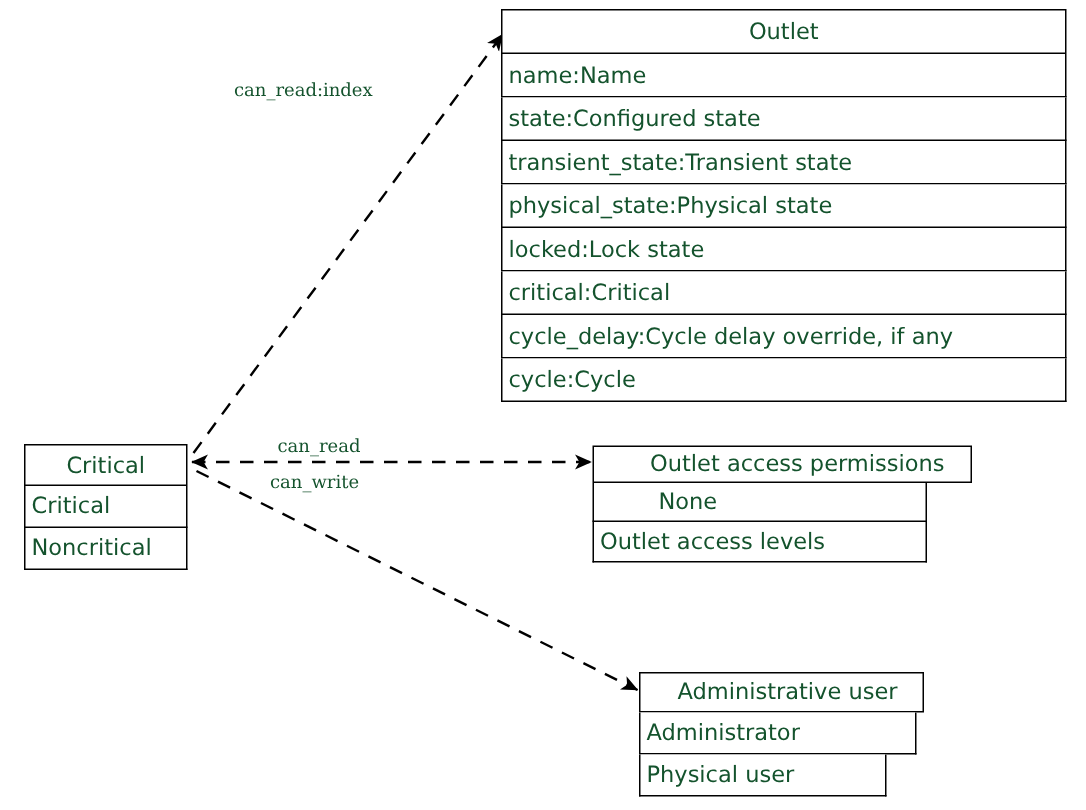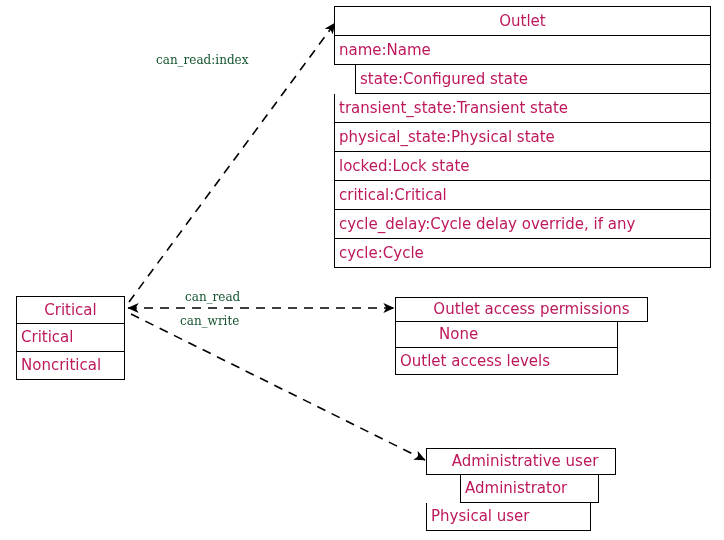--- a/index.html
+++ b/index.html
@@ -20,21 +20,21 @@
   .entity {
     position: absolute;
     box-sizing: border-box;
   }
   .entity .row {
     box-sizing: border-box;
     border: 1px solid #000000;
     border-top: none;
     background: #ffffff;
     font-size: 15px;
-    color: #be185d;
+    color: #14532d;
     line-height: 1;
     display: flex;
     align-items: center;
     padding: 0 4px;
     white-space: nowrap;
     overflow: hidden;
   }
   .entity .row.head {
     border-top: 1px solid #000000;
     justify-content: center;
@@ -83,21 +83,21 @@
 
   <div class="edge-label" style="left:156px; top:54px;">can_read:index</div>
 
   <div class="edge-label" style="left:185px; top:291px;">can_read</div>
 
   <div class="edge-label" style="left:180px; top:315px;">can_write</div>
 
   <div class="entity" style="left:334px; top:6px; width:377px;">
     <div class="row head" style="height:30px;">Outlet</div>
     <div class="row body" style="height:29px;">name:Name</div>
-    <div class="row body" style="height:29px;margin-left:21px;">state:Configured state</div>
+    <div class="row body" style="height:29px;">state:Configured state</div>
     <div class="row body" style="height:29px;">transient_state:Transient state</div>
     <div class="row body" style="height:29px;">physical_state:Physical state</div>
     <div class="row body" style="height:29px;">locked:Lock state</div>
     <div class="row body" style="height:29px;">critical:Critical</div>
     <div class="row body" style="height:29px;">cycle_delay:Cycle delay override, if any</div>
     <div class="row body" style="height:29px;">cycle:Cycle</div>
   </div>
 
   <div class="entity" style="left:16px; top:296px; width:109px;text-align:center;">
     <div class="row head" style="height:28px;">Critical</div>
@@ -106,17 +106,17 @@
   </div>
 
   <div class="entity" style="left:395px; top:297px; width:253px;">
     <div class="row head" style="height:25px; width:253px;padding-left:24px;">Outlet access permissions</div>
     <div class="row body" style="height:26px; width:223px;padding-left:43px;">None</div>
     <div class="row body" style="height:27px; width:223px;">Outlet access levels</div>
   </div>
 
   <div class="entity" style="left:426px; top:448px; width:190px;">
     <div class="row head" style="height:27px; width:190px;padding-left:12px;">Administrative user</div>
-    <div class="row body" style="height:28px; width:139px;margin-left:34px;">Administrator</div>
+    <div class="row body" style="height:28px; width:185px;">Administrator</div>
     <div class="row body" style="height:28px; width:165px;">Physical user</div>
   </div>
 
 </div>
 
 </body></html>

